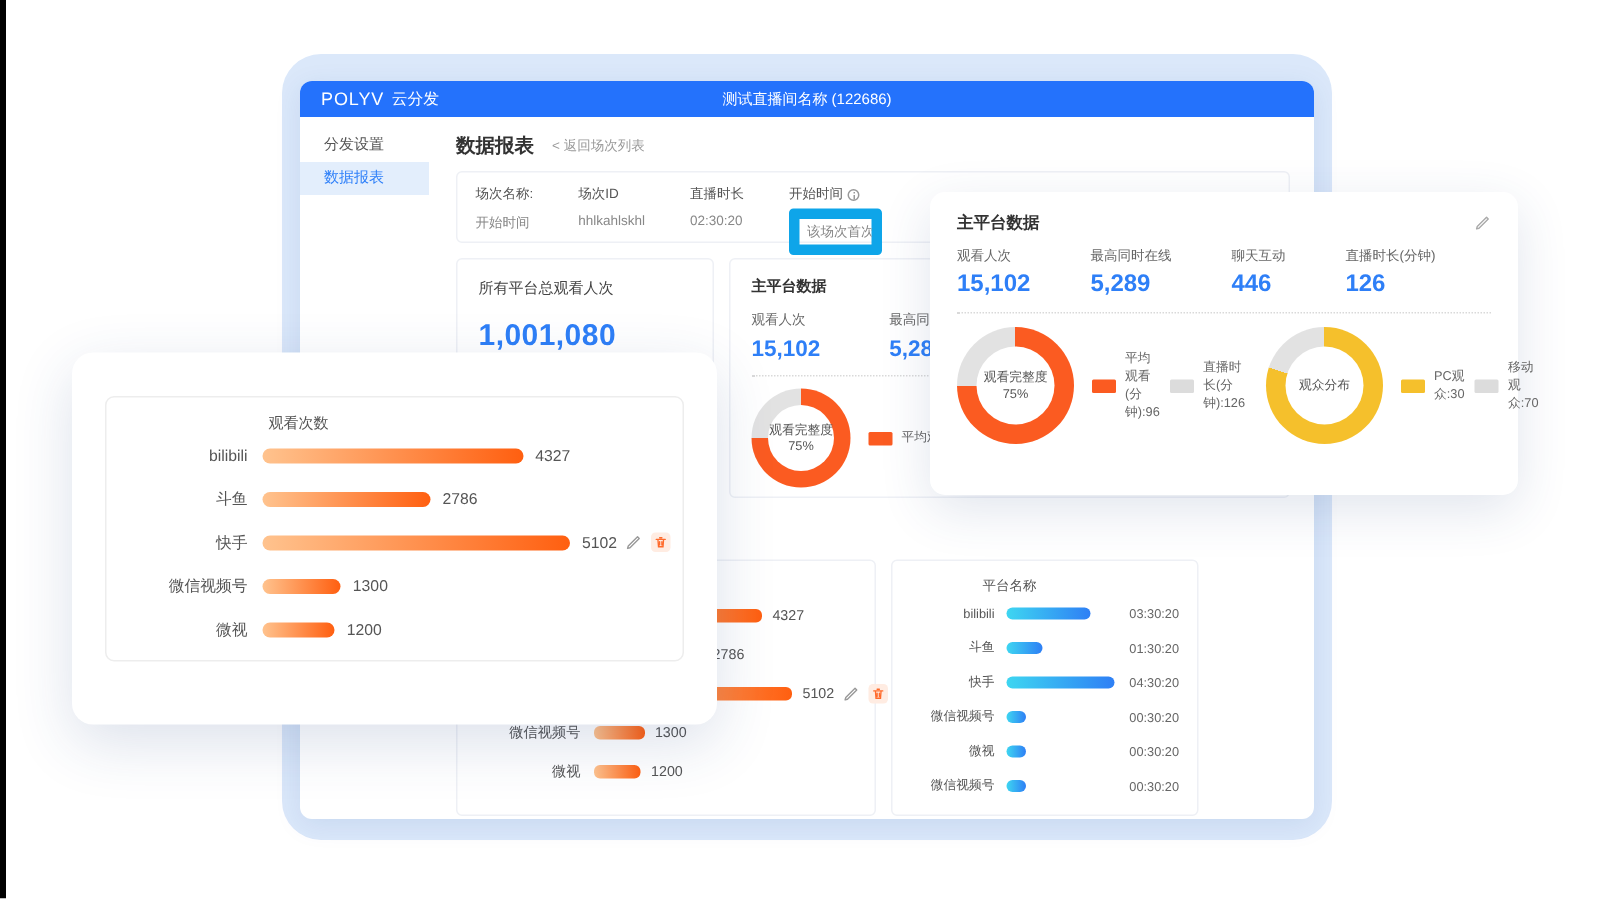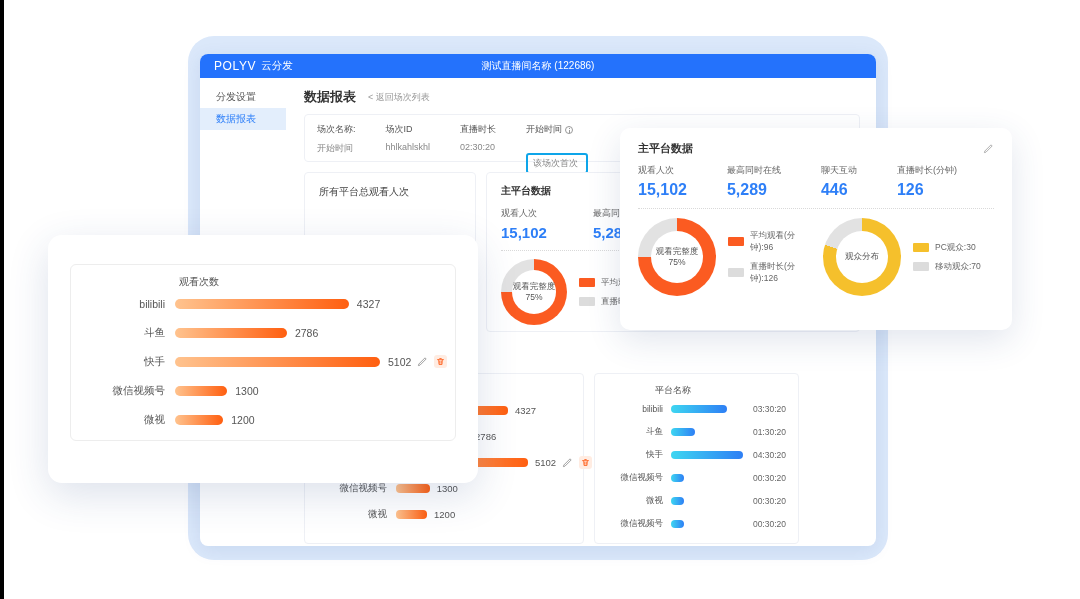--- a/index.html
+++ b/index.html
@@ -28,22 +28,22 @@
 
   .content { flex:1; padding:6px 16px 0 18px; position:relative; min-width:0; }
   .page-head { display:flex; align-items:center; gap:12px; margin:4px 0 8px; }
   .page-title { font-size:13px; font-weight:bold; color:#333; }
   .back-link { font-size:9px; color:#999; cursor:pointer; }
 
   .info-card { border:1px solid #eef0f5; border-radius:4px; padding:8px 12px;
     display:flex; gap:30px; height:48px; }
   .info-field .lbl { font-size:9px; color:#555; display:flex; align-items:center; gap:3px; }
   .info-field .val { font-size:9px; color:#888; margin-top:6px; }
-  .info-field .val.select-box { border:2px solid #0ea5e9; border-radius:3px; padding:2px 5px;
-    margin-top:17px; width:62px; white-space:nowrap; overflow:hidden; }
+  .info-field .val.select-box { border:7px solid #0ea5e9; border-radius:3px; padding:2px 5px;
+    margin-top:3px; width:62px; white-space:nowrap; overflow:hidden; }
   .info-icon { width:8px; height:8px; border:1px solid #999; border-radius:50%; position:relative; display:inline-block; }
   .info-icon::after { content:""; position:absolute; left:3px; top:3px; width:1px; height:3px; background:#999; }
   .info-icon::before { content:""; position:absolute; left:3px; top:1.5px; width:1px; height:1px; background:#999; }
 
   .cards-row1 { display:flex; gap:10px; margin-top:10px; height:160px; }
   .card { border:1px solid #eef0f5; border-radius:4px; background:#fff; }
   .card-total { width:172px; padding:12px 14px; flex:none; }
   .card-total .t { font-size:10px; color:#444; }
   .card-total .v { font-size:20px; font-weight:bold; color:#2e7ff7; margin-top:14px; letter-spacing:.3px; }
   .card-main { flex:1; padding:11px 14px; min-width:0; }
@@ -56,21 +56,21 @@
 
   .donut-area { display:flex; align-items:center; gap:12px; }
   .donut { border-radius:50%; position:relative; flex:none; }
   .donut::after { content:""; position:absolute; background:#fff; border-radius:50%; }
   .donut-sm { width:66px; height:66px; }
   .donut-sm::after { inset:11px; }
   .donut-lg { width:78px; height:78px; }
   .donut-lg::after { inset:13px; }
   .donut-center { position:absolute; inset:0; display:flex; flex-direction:column;
     align-items:center; justify-content:center; z-index:1; font-size:8.5px; color:#555; line-height:1.3; text-align:center; }
-  .legend { display:flex; flex-direction:column; gap:7px; }
+  .legend { display:flex; flex-direction:row; gap:7px; }
   .legend-item { display:flex; align-items:center; gap:6px; font-size:8.5px; color:#666; }
   .legend-swatch { width:16px; height:9px; border-radius:1px; flex:none; }
 
   .actions-row { display:flex; align-items:center; gap:14px; margin-top:11px; height:22px; }
   .pill-btn { background:#2d7ff9; color:#fff; font-size:10px; padding:4px 13px;
     border-radius:13px; border:none; cursor:pointer; }
   .section-label { font-size:11px; color:#333; }
 
   .cards-row2 { display:flex; gap:10px; margin-top:8px; }
   .card-views { width:280px; padding:10px 0 6px; flex:none; }
@@ -179,20 +179,21 @@
       <span>开始时间</span>
       <span class="info-icon"></span>
     </div>
     <div class="val select-box">该场次首次</div>
   </div>
           </div>
 
         <div class="cards-row1">
           <div class="card card-total">
             <div class="t">所有平台总观看人次</div>
+            <div class="v">1,001,080</div>
           </div>
           <div class="card card-main">
             <div class="card-head">
               <span>主平台数据</span>
               <span class="pencil-icon">
                 <svg width="10" height="10" viewBox="0 0 24 24" fill="none" stroke="#aaa" stroke-width="2" stroke-linejoin="round">
                     <path d="M3 21l3.5-1L20 6.5 17.5 4 4 17.5 3 21z"></path>
                   </svg>
               </span>
             </div>

